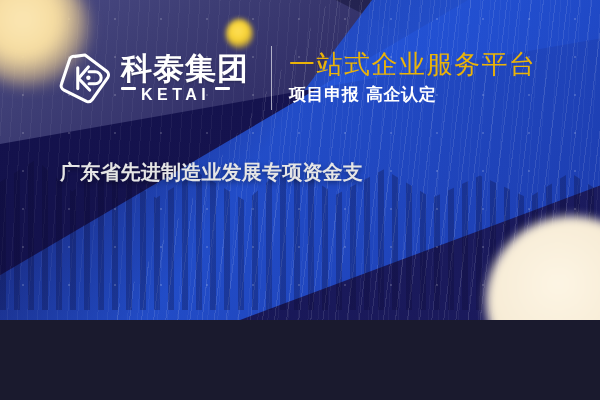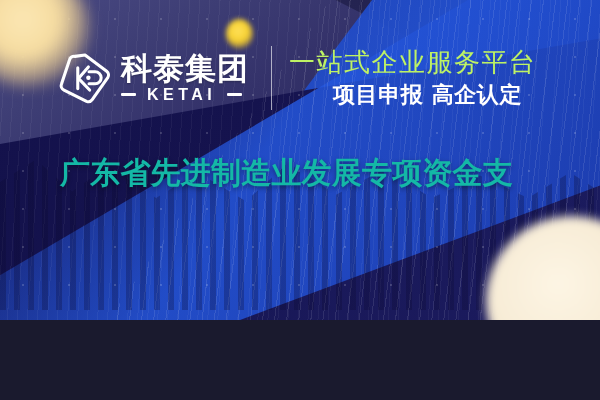--- a/index.html
+++ b/index.html
@@ -171,23 +171,22 @@
     color: #ffffff;
     font-size: 31px;
     font-weight: bold;
     letter-spacing: 1px;
     line-height: 1.02;
     white-space: nowrap;
     text-shadow: 0 1px 2px rgba(0,0,0,0.25);
   }
   .logo-en-row {
     display: flex;
-    align-items: center;
     margin-top: 2px;
-    gap: 11px;
+    gap: 5px;
   }
   .logo-dash {
     display: block;
     width: 15px;
     height: 3px;
     background: #ffffff;
     border-radius: 1px;
   }
   .logo-en {
     color: #ffffff;
@@ -205,48 +204,47 @@
     margin: 0 17px 0 22px;
     flex: 0 0 auto;
   }
 
   .tagline-block {
     display: flex;
     flex-direction: column;
     justify-content: center;
   }
   .tagline-main {
-    color: #bef264;
+    color: #eab308;
     font-size: 26px;
     line-height: 1.08;
     letter-spacing: 1.5px;
     white-space: nowrap;
-    font-family: Liberation Serif, serif;
+    font-family: Liberation Mono, monospace;
     font-weight: normal;
   }
   .tagline-sub {
     color: #ffffff;
-    font-size: 22px;
+    font-size: 17px;
     line-height: 1.1;
     margin-top: 5px;
     letter-spacing: 0.6px;
     white-space: nowrap;
     font-family: "DejaVu Serif", "Liberation Serif", serif;
     font-weight: bold;
-    margin-left: 44px;
   }
 
   
   .headline {
     position: absolute;
     left: 60px;
     top: 152px;
     width: 500px;
-    color: #14b8a6;
-    font-size: 30px;
+    color: #e5e5e5;
+    font-size: 20px;
     font-weight: bold;
     line-height: 41px;
     letter-spacing: 0.2px;
     text-shadow: 0 2px 5px rgba(0,0,0,0.42);
   }
   .headline-line { white-space: nowrap; display: block; }
 </style>
 </head>
 <body>
 

